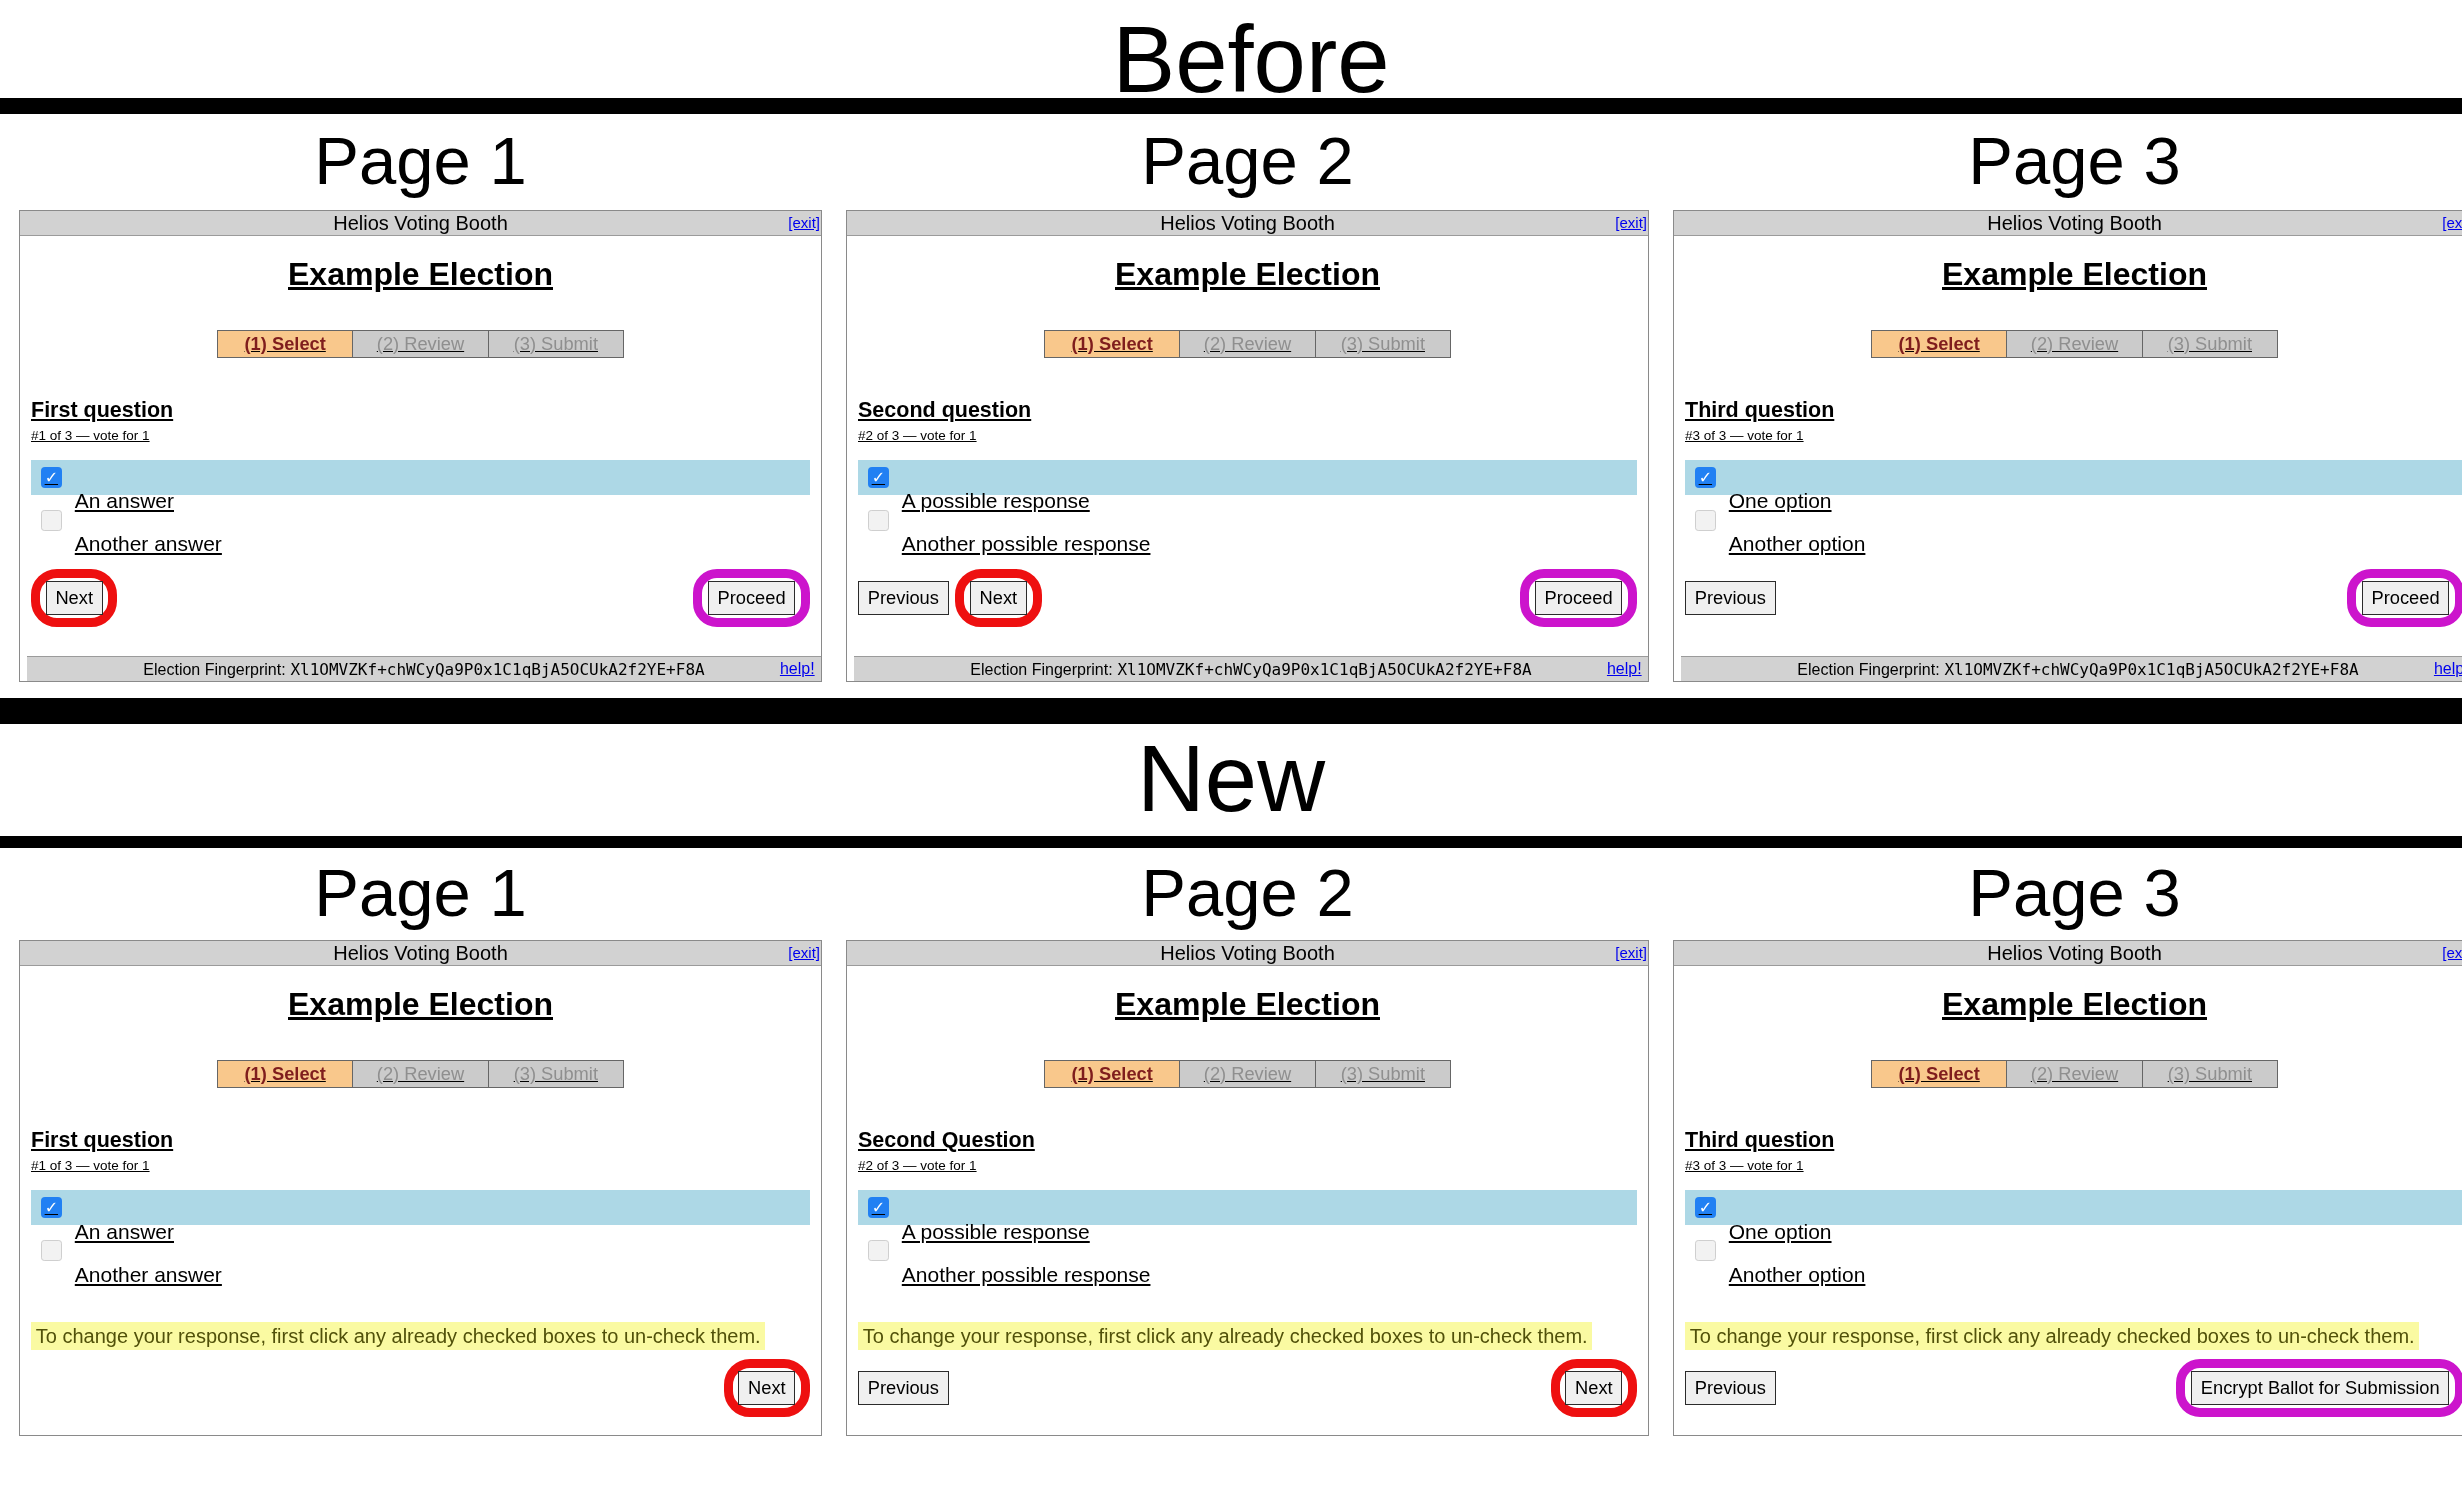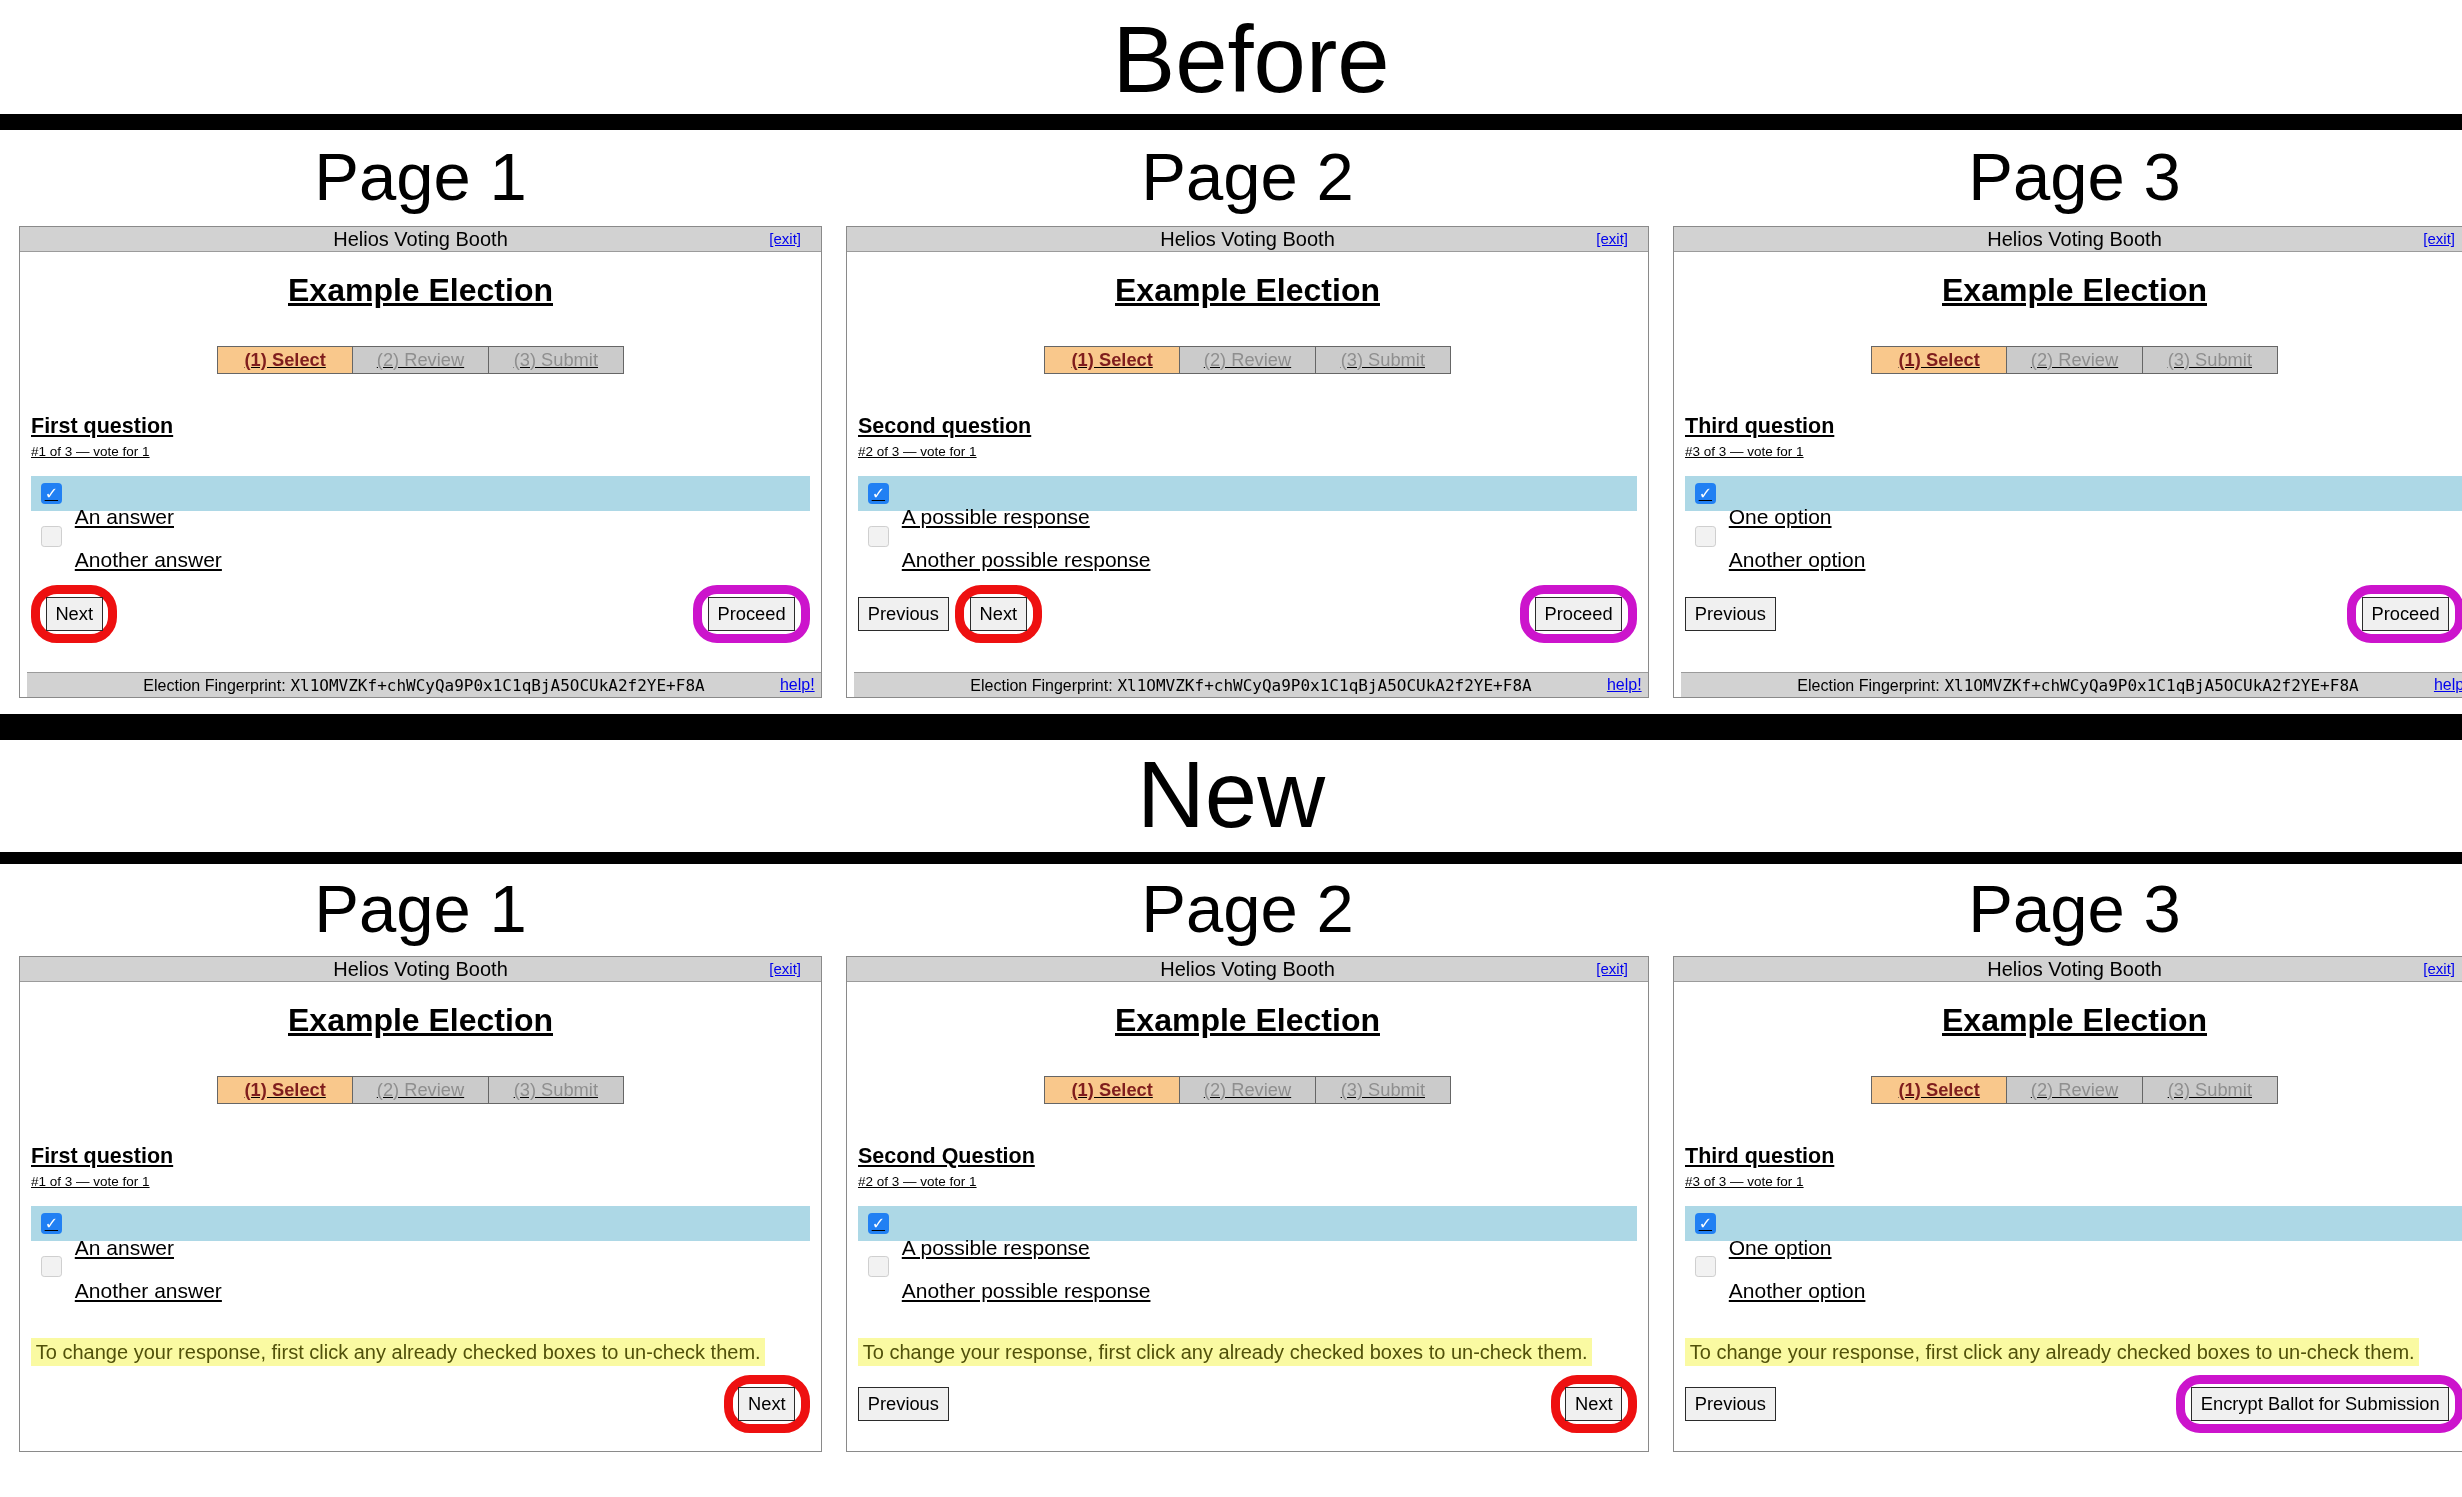--- a/index.html
+++ b/index.html
@@ -2,41 +2,41 @@
 <html style="font-size:12.7px"><head>
 <meta charset="utf-8">
 <style>
   html,body{margin:0;padding:0;}
   body{
     width:2462px;height:1498px;background:#ffffff;overflow:hidden;
     font-family:"Liberation Sans","DejaVu Sans",sans-serif;color:#000;
   }
   
   .section-title{text-align:center;font-size:94px;font-weight:400;}
-  .section-title.before{height:114px;line-height:119px;margin-left:40px;}
+  .section-title.before{height:98px;line-height:119px;margin-left:40px;}
   .section-title.new{height:112px;line-height:110px;}
   .bar{background:#000;width:2462px;}
   .bar.b1{height:16px;}
   .bar.b2{height:25.5px;margin-top:16px;}
   .bar.b3{height:12.7px;}
   
   .row{display:flex;align-items:flex-start;padding-left:19px;}
   .col{width:803px;flex:0 0 803px;}
   .col + .col{margin-left:24px;}
   .pagehead-row .col{text-align:center;font-size:67px;font-weight:400;}
   .pagehead-row.top{height:96px;line-height:94px;}
   .pagehead-row.bottom{height:92px;line-height:89px;}
   
   .panel{position:relative;background:#fff;border:1.6px solid #8a8a8a;box-sizing:border-box;}
   .panel.before-p{height:472px;}
   .panel.new-p{height:496px;}
   .titlebar{position:relative;height:24px;background:#d2d2d2;border-bottom:1.6px solid #9b9b9b;
             display:flex;align-items:center;justify-content:center;}
   .tbtitle{font-size:20px;}
-  .exit{position:absolute;right:20px;top:3.2px;font-size:15px;color:#0000ee;text-decoration:underline;cursor:pointer;}
+  .exit{position:absolute;right:1px;top:3.2px;font-size:15px;color:#0000ee;text-decoration:underline;cursor:pointer;}
   .content{padding:0 11px;text-decoration:underline;}
   .election{font-size:32px;line-height:35px;font-weight:bold;text-align:center;margin:21px 0 0 0;}
   .tabs{width:405px;margin:38px auto 0 auto;display:flex;height:25.5px;border:1.6px solid #666;box-sizing:content-box;}
   .tab{flex:1;display:flex;align-items:center;justify-content:center;font-size:18.3px;}
   .tab.active{background:#f9c88c;color:#7f1d1d;font-weight:bold;}
   .tab.inactive{background:#cbcbcb;color:#8f8f8f;}
   .tab + .tab{border-left:1.6px solid #666;}
   .qhead{margin-top:40px;font-size:21.5px;line-height:24px;font-weight:bold;}
   .qsub{margin-top:6.4px;font-size:13.5px;line-height:16px;}
   .opts{margin-top:16px;}

